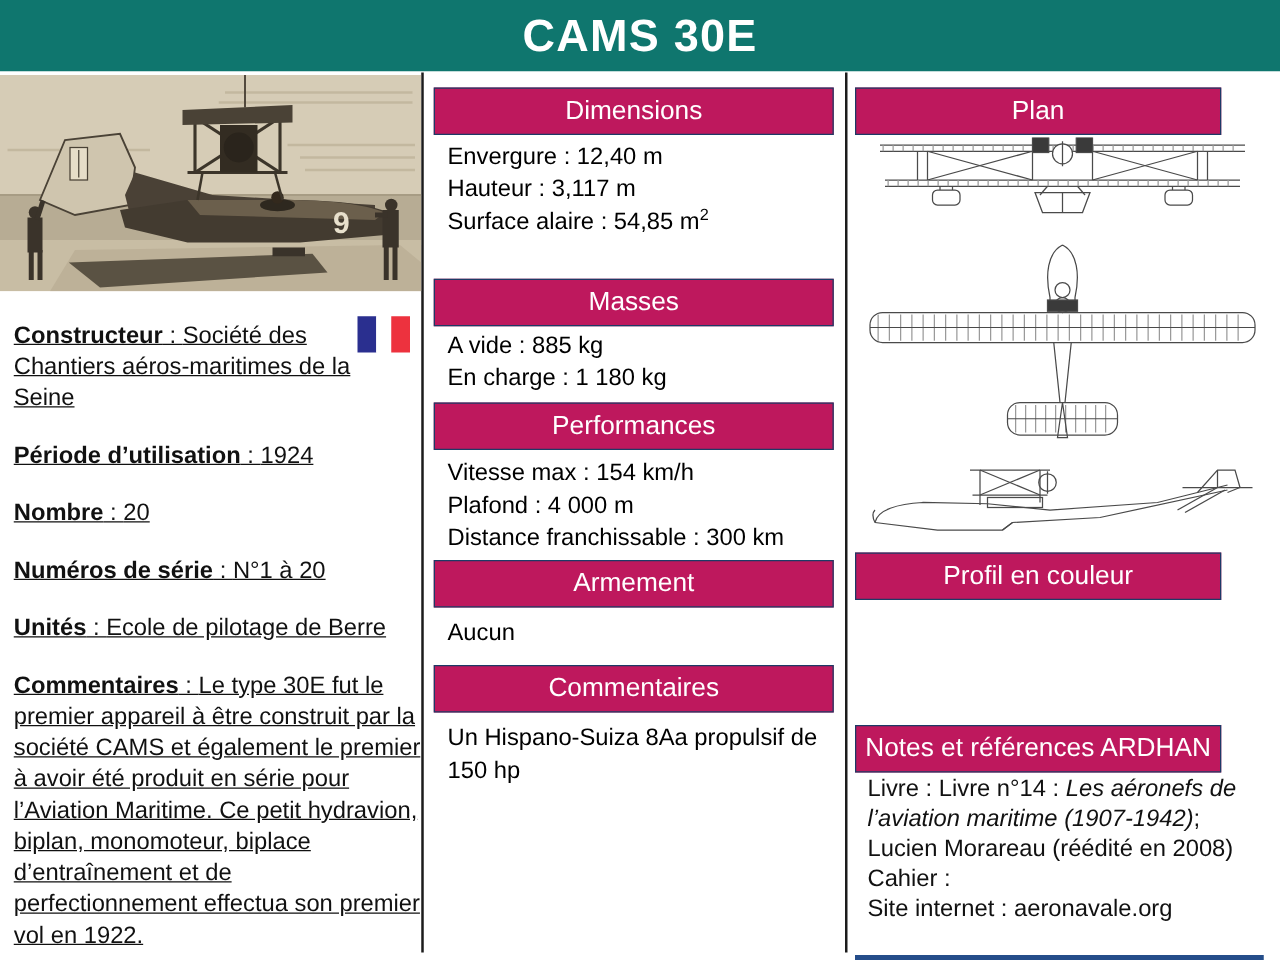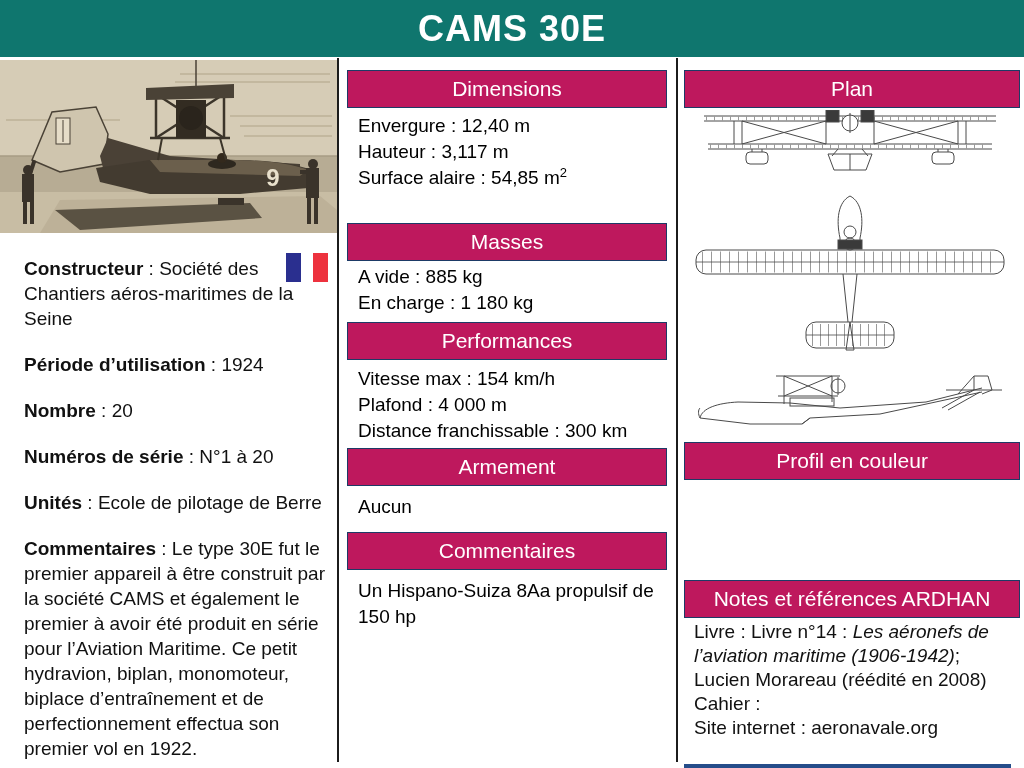--- a/index.html
+++ b/index.html
@@ -29,32 +29,32 @@
     position: absolute; left: 286px; top: 253px; width: 42px; height: 29px;
     display: flex;
   }
   .flag .b { width: 15px; background: #2a2f8f; }
   .flag .w { width: 12px; background: #ffffff; }
   .flag .r { width: 15px; background: #ed323e; }
   .left-text {
     position: absolute; left: 7px; top: 256px; width: 330px;
     font-size: 19px; line-height: 25px;
   }
-  .left-text p { margin: 0 0 21px 17px; }
+  .left-text p { margin: 0 0 21px 4px; text-decoration: underline; }
   .left-text p.first { padding-right: 34px; }
   .left-text b { font-weight: bold; }
   
   .bar {
     position: absolute; height: 38px; background: #be185d;
     border: 1px solid #1d3a66;
     display: flex; align-items: center; justify-content: center;
     color: #fff; font-size: 21px;
   }
   .bar.mid { left: 347px; width: 320px; }
-  .bar.right { left: 684px; width: 336px; }
+  .bar.right { left: 684px; width: 293px; }
   .spec {
     position: absolute; left: 358px; width: 312px;
     font-size: 19px; line-height: 26px; color: #000000;
   }
   .spec sup { font-size: 13px; line-height: 0; }
   
   .plan-drawings { position: absolute; left: 690px; top: 110px; width: 320px; height: 330px; }
   .plan-drawings svg { display: block; }
   .notes-text {
     position: absolute; left: 694px; top: 620px; width: 322px;
@@ -287,20 +287,20 @@
         <line x1="148" y1="3" x2="148" y2="21"></line>
       </g>
     </svg>
   </div>
 
   <div class="bar right" style="top:580px">Notes et références ARDHAN</div>
 
   <div class="bar right" style="top:442px">Profil en couleur</div>
 
   <div class="notes-text">
-    <p><span>Livre : Livre n°14 : </span><i>Les aéronefs de l’aviation maritime (1906-1942)</i><span>; Lucien Morareau (réédité en 2008)</span></p>
+    <p><span>Livre : Livre n°14 : </span><i>Les aéronefs de l’aviation maritime (1907-1942)</i><span>; Lucien Morareau (réédité en 2008)</span></p>
     <p>Cahier :</p>
     <p>Site internet : aeronavale.org</p>
   </div>
 
   <div class="cutoff-bar"></div>
 
 </div>
 
 </body></html>

